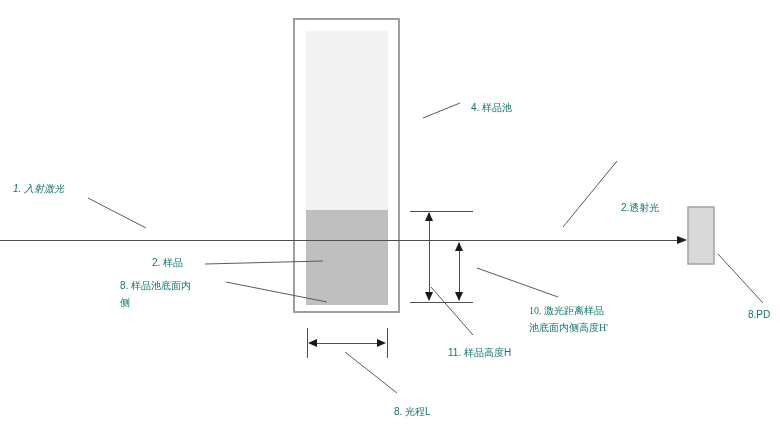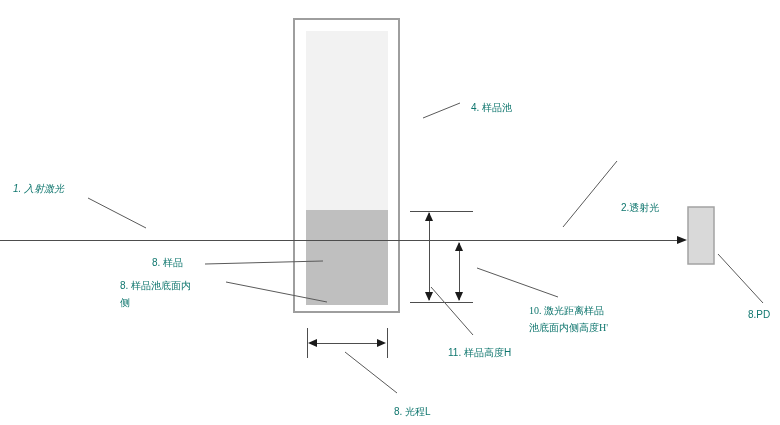--- a/index.html
+++ b/index.html
@@ -67,21 +67,21 @@
     <line x1="718" y1="254" x2="763" y2="303" stroke="#5a5a5a" stroke-width="1"></line>
     <line x1="345" y1="352" x2="397" y2="393" stroke="#5a5a5a" stroke-width="1"></line>
     <line x1="477" y1="268" x2="558" y2="297" stroke="#5a5a5a" stroke-width="1"></line>
     <line x1="431" y1="287" x2="473" y2="335" stroke="#5a5a5a" stroke-width="1"></line>
   </svg>
 
   <div class="lbl" style="left:13px; top:180px;font-style:italic;">1. 入射激光</div>
 
   <div class="lbl" style="left:621px; top:151px;margin-top:48px;">2.透射光</div>
 
-  <div class="lbl" style="left:152px; top:254px;">8. 样品</div>
+  <div class="lbl" style="left:152px; top:254px;">2. 样品</div>
 
   <div class="lbl" style="left:471px; top:99px;">4. 样品池</div>
 
   <div class="lbl" style="left:748px; top:306px;">8.PD</div>
 
   <div class="lbl" style="left:394px; top:403px;text-align:center;">8. 光程L</div>
 
   <div class="lbl" style="left:120px; top:277px;">
     <div>8. 样品池底面内</div>
     <div>侧</div>

